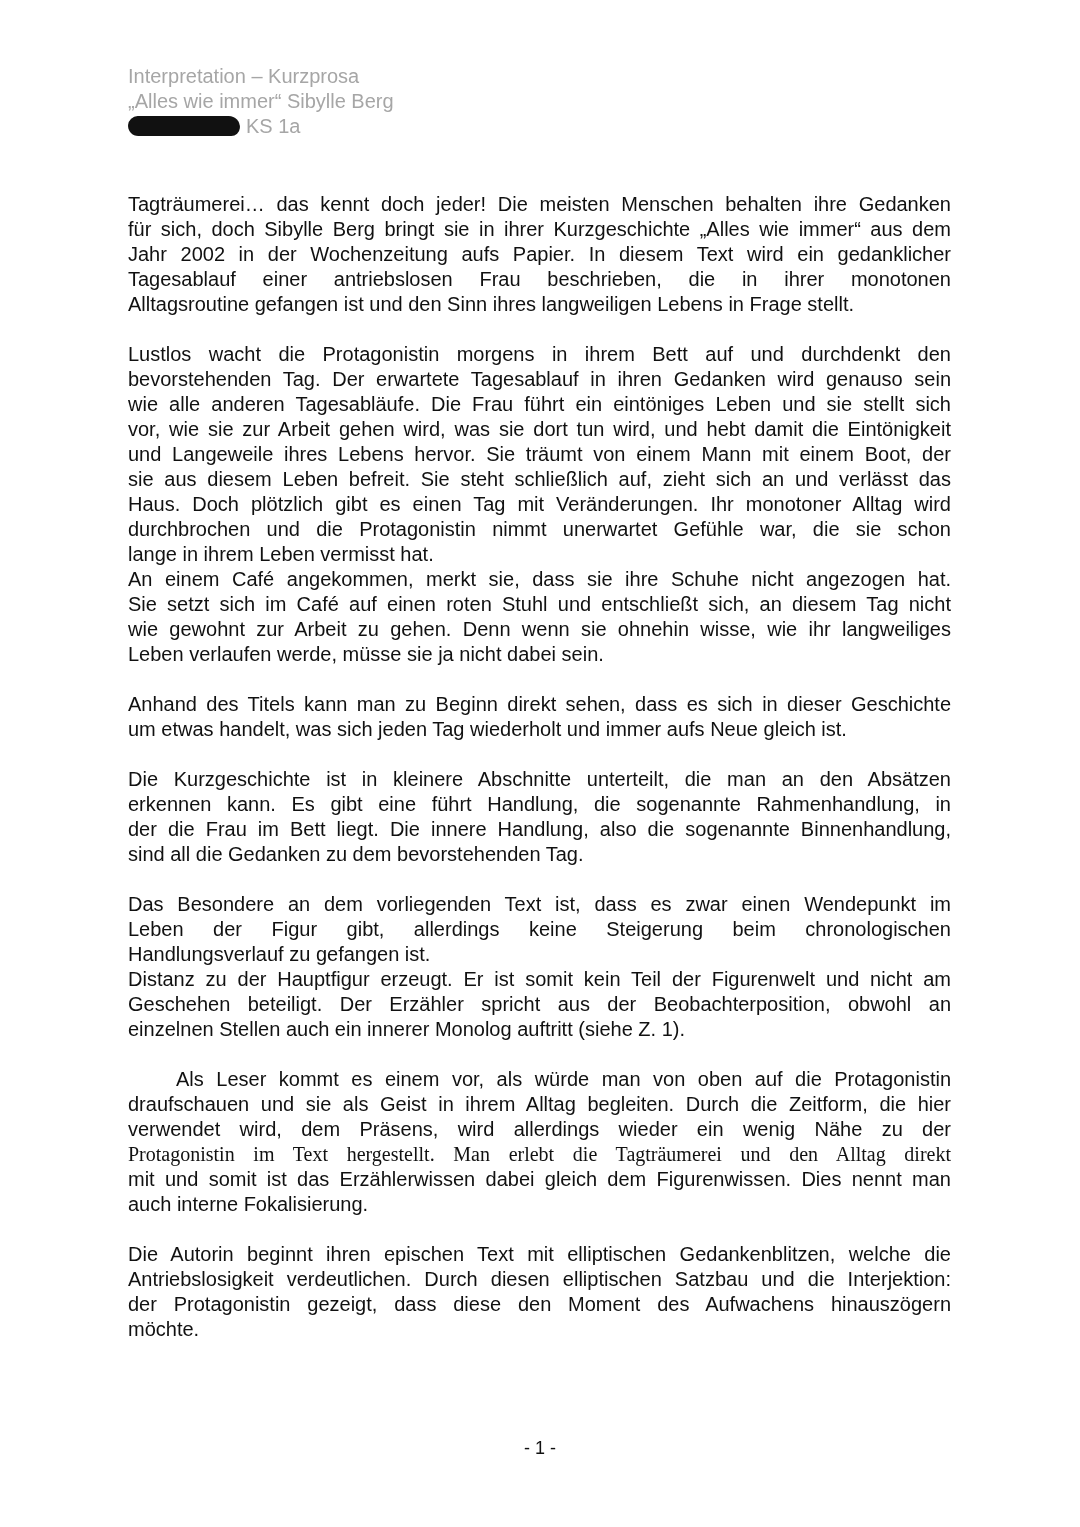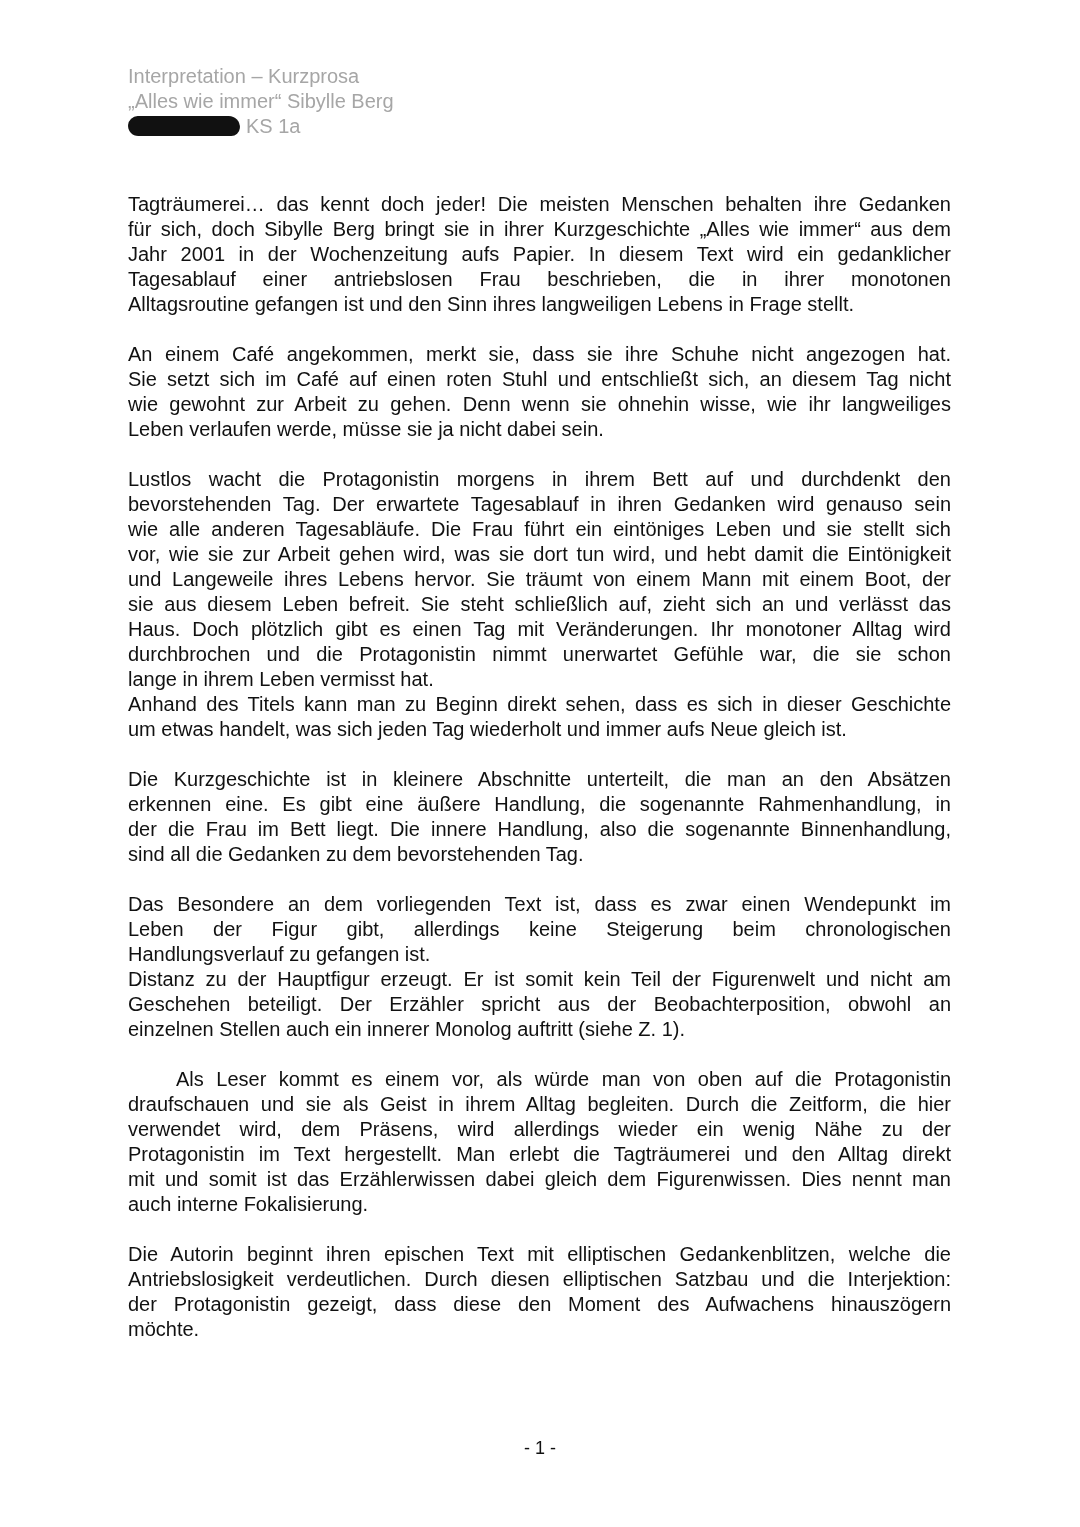--- a/index.html
+++ b/index.html
@@ -42,73 +42,73 @@
     <span class="header-line">Interpretation – Kurzprosa</span>
     <span class="header-line">„Alles wie immer“ Sibylle Berg</span>
     <span class="header-line"><span class="redaction"></span><span>KS 1a</span></span>
   </div>
 
   <div class="body">
 
     <div class="para">
       <span class="ln" style="white-space: normal; text-align-last: justify;">Tagträumerei… das kennt doch jeder! Die meisten Menschen behalten ihre Gedanken</span>
       <span class="ln" style="white-space: normal; text-align-last: justify;">für sich, doch Sibylle Berg bringt sie in ihrer Kurzgeschichte „Alles wie immer“ aus dem</span>
-      <span class="ln" style="white-space: normal; text-align-last: justify;">Jahr 2001 in der Wochenzeitung aufs Papier. In diesem Text wird ein gedanklicher</span>
+      <span class="ln" style="white-space: normal; text-align-last: justify;">Jahr 2002 in der Wochenzeitung aufs Papier. In diesem Text wird ein gedanklicher</span>
       <span class="ln" style="white-space: normal; text-align-last: justify;">Tagesablauf einer antriebslosen Frau beschrieben, die in ihrer monotonen</span>
       <span class="ln last">Alltagsroutine gefangen ist und den Sinn ihres langweiligen Lebens in Frage stellt.</span>
-    </div>
-
-    <div class="para">
-      <span class="ln" style="white-space: normal; text-align-last: justify;">An einem Café angekommen, merkt sie, dass sie ihre Schuhe nicht angezogen hat.</span>
-      <span class="ln" style="white-space: normal; text-align-last: justify;">Sie setzt sich im Café auf einen roten Stuhl und entschließt sich, an diesem Tag nicht</span>
-      <span class="ln" style="white-space: normal; text-align-last: justify;">wie gewohnt zur Arbeit zu gehen. Denn wenn sie ohnehin wisse, wie ihr langweiliges</span>
-      <span class="ln last">Leben verlaufen werde, müsse sie ja nicht dabei sein.</span>
     </div>
 
     <div class="para tight">
       <span class="ln" style="white-space: normal; text-align-last: justify;">Lustlos wacht die Protagonistin morgens in ihrem Bett auf und durchdenkt den</span>
       <span class="ln" style="white-space: normal; text-align-last: justify;">bevorstehenden Tag. Der erwartete Tagesablauf in ihren Gedanken wird genauso sein</span>
       <span class="ln" style="white-space: normal; text-align-last: justify;">wie alle anderen Tagesabläufe. Die Frau führt ein eintöniges Leben und sie stellt sich</span>
       <span class="ln" style="white-space: normal; text-align-last: justify;">vor, wie sie zur Arbeit gehen wird, was sie dort tun wird, und hebt damit die Eintönigkeit</span>
       <span class="ln" style="white-space: normal; text-align-last: justify;">und Langeweile ihres Lebens hervor. Sie träumt von einem Mann mit einem Boot, der</span>
       <span class="ln" style="white-space: normal; text-align-last: justify;">sie aus diesem Leben befreit. Sie steht schließlich auf, zieht sich an und verlässt das</span>
       <span class="ln" style="white-space: normal; text-align-last: justify;">Haus. Doch plötzlich gibt es einen Tag mit Veränderungen. Ihr monotoner Alltag wird</span>
       <span class="ln" style="white-space: normal; text-align-last: justify;">durchbrochen und die Protagonistin nimmt unerwartet Gefühle war, die sie schon</span>
       <span class="ln last">lange in ihrem Leben vermisst hat.</span>
     </div>
 
     <div class="para">
+      <span class="ln" style="white-space: normal; text-align-last: justify;">An einem Café angekommen, merkt sie, dass sie ihre Schuhe nicht angezogen hat.</span>
+      <span class="ln" style="white-space: normal; text-align-last: justify;">Sie setzt sich im Café auf einen roten Stuhl und entschließt sich, an diesem Tag nicht</span>
+      <span class="ln" style="white-space: normal; text-align-last: justify;">wie gewohnt zur Arbeit zu gehen. Denn wenn sie ohnehin wisse, wie ihr langweiliges</span>
+      <span class="ln last">Leben verlaufen werde, müsse sie ja nicht dabei sein.</span>
+    </div>
+
+    <div class="para">
       <span class="ln" style="white-space: normal; text-align-last: justify;">Anhand des Titels kann man zu Beginn direkt sehen, dass es sich in dieser Geschichte</span>
       <span class="ln last">um etwas handelt, was sich jeden Tag wiederholt und immer aufs Neue gleich ist.</span>
     </div>
 
     <div class="para">
       <span class="ln" style="white-space: normal; text-align-last: justify; margin-top: 15px;">Die Kurzgeschichte ist in kleinere Abschnitte unterteilt, die man an den Absätzen</span>
-      <span class="ln" style="white-space: normal; text-align-last: justify;">erkennen eine. Es gibt eine äußere Handlung, die sogenannte Rahmenhandlung, in</span>
+      <span class="ln" style="white-space: normal; text-align-last: justify;">erkennen kann. Es gibt eine führt Handlung, die sogenannte Rahmenhandlung, in</span>
       <span class="ln" style="white-space: normal; text-align-last: justify;">der die Frau im Bett liegt. Die innere Handlung, also die sogenannte Binnenhandlung,</span>
       <span class="ln last">sind all die Gedanken zu dem bevorstehenden Tag.</span>
     </div>
 
     <div class="para tight">
       <span class="ln" style="white-space: normal; text-align-last: justify;">Das Besondere an dem vorliegenden Text ist, dass es zwar einen Wendepunkt im</span>
       <span class="ln" style="white-space: normal; text-align-last: justify;">Leben der Figur gibt, allerdings keine Steigerung beim chronologischen</span>
       <span class="ln last">Handlungsverlauf zu gefangen ist.</span>
     </div>
 
     <div class="para">
       <span class="ln" style="white-space: normal; text-align-last: justify;">Distanz zu der Hauptfigur erzeugt. Er ist somit kein Teil der Figurenwelt und nicht am</span>
       <span class="ln" style="white-space: normal; text-align-last: justify;">Geschehen beteiligt. Der Erzähler spricht aus der Beobachterposition, obwohl an</span>
       <span class="ln last">einzelnen Stellen auch ein innerer Monolog auftritt (siehe Z. 1).</span>
     </div>
 
     <div class="para">
       <span class="ln" style="white-space: normal; text-align-last: justify; margin-left: 48px;">Als Leser kommt es einem vor, als würde man von oben auf die Protagonistin</span>
       <span class="ln" style="white-space: normal; text-align-last: justify;">draufschauen und sie als Geist in ihrem Alltag begleiten. Durch die Zeitform, die hier</span>
       <span class="ln" style="white-space: normal; text-align-last: justify;">verwendet wird, dem Präsens, wird allerdings wieder ein wenig Nähe zu der</span>
-      <span class="ln" style="white-space: normal; text-align-last: justify;">Protagonistin im Text hergestellt. Man erlebt die Tagträumerei und den Alltag direkt</span>
+      <span class="ln" style="white-space: normal; text-align-last: justify; font-family: Liberation Serif, serif;">Protagonistin im Text hergestellt. Man erlebt die Tagträumerei und den Alltag direkt</span>
       <span class="ln" style="white-space: normal; text-align-last: justify;">mit und somit ist das Erzählerwissen dabei gleich dem Figurenwissen. Dies nennt man</span>
       <span class="ln last">auch interne Fokalisierung.</span>
     </div>
 
     <div class="para">
       <span class="ln" style="white-space: normal; text-align-last: justify;">Die Autorin beginnt ihren epischen Text mit elliptischen Gedankenblitzen, welche die</span>
       <span class="ln" style="white-space: normal; text-align-last: justify;">Antriebslosigkeit verdeutlichen. Durch diesen elliptischen Satzbau und die Interjektion:</span>
       <span class="ln" style="white-space: normal; text-align-last: justify;">der Protagonistin gezeigt, dass diese den Moment des Aufwachens hinauszögern</span>
       <span class="ln last">möchte.</span>
     </div>

